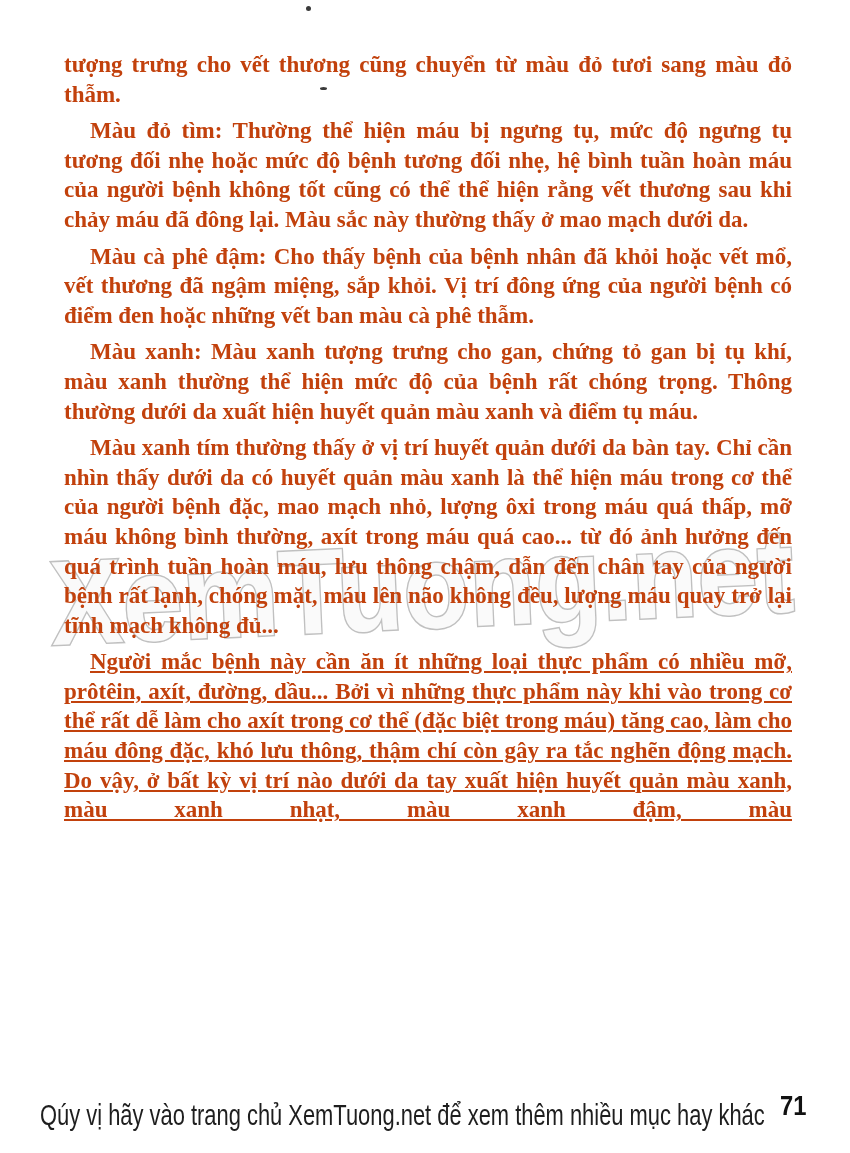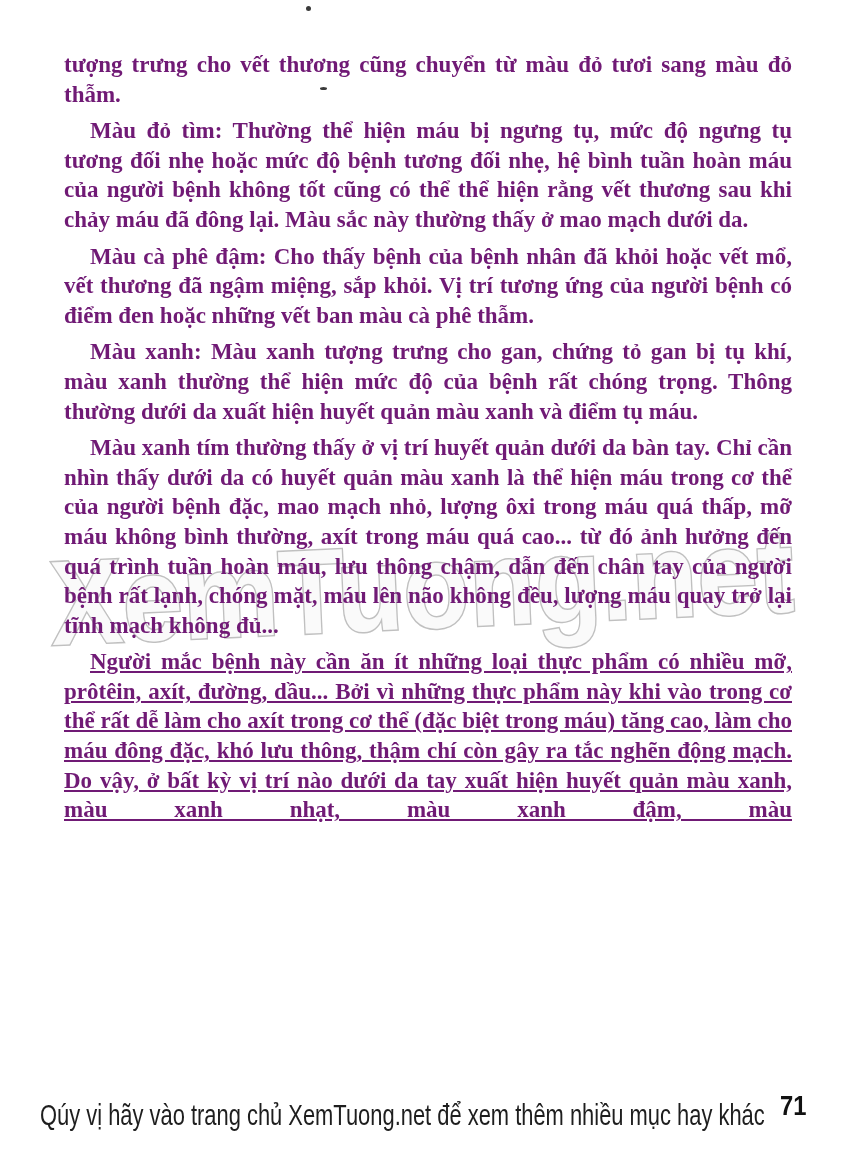--- a/index.html
+++ b/index.html
@@ -15,21 +15,21 @@
     background: #ffffff;
     font-family: "Liberation Serif", serif;
   }
   
   .text-block {
     position: absolute;
     left: 64px;
     top: 50px;
     width: 728px;
     z-index: 2;
-    color: #701a75;
+    color: #c2410c;
     font-size: 23px;
     line-height: 29.6px;
     font-weight: bold;
     text-align: justify;
   }
   .para {
     margin: 0 0 7px 0;
     text-indent: 26px;
   }
   .para.no-indent { text-indent: 0; }
@@ -97,21 +97,21 @@
   <svg class="watermark-svg" width="770" height="210" viewBox="0 0 770 210">
     <text x="8" y="140" font-size="120" textLength="744" lengthAdjust="spacingAndGlyphs" transform="rotate(-2.6 385 105)">XemTuong.net</text>
   </svg>
 
   <div class="speck s1"></div>
   <div class="speck s2"></div>
 
   <main class="text-block">
     <p class="para no-indent">tượng trưng cho vết thương cũng chuyển từ màu đỏ tươi sang màu đỏ thẫm.</p>
     <p class="para">Màu đỏ tìm: Thường thể hiện máu bị ngưng tụ, mức độ ngưng tụ tương đối nhẹ hoặc mức độ bệnh tương đối nhẹ, hệ bình tuần hoàn máu của người bệnh không tốt cũng có thể thể hiện rằng vết thương sau khi chảy máu đã đông lại. Màu sắc này thường thấy ở mao mạch dưới da.</p>
-    <p class="para">Màu cà phê đậm: Cho thấy bệnh của bệnh nhân đã khỏi hoặc vết mổ, vết thương đã ngậm miệng, sắp khỏi. Vị trí tương ứng của người bệnh có điểm đen hoặc những vết ban màu cà phê thẫm.</p>
+    <p class="para">Màu cà phê đậm: Cho thấy bệnh của bệnh nhân đã khỏi hoặc vết mổ, vết thương đã ngậm miệng, sắp khỏi. Vị trí đông ứng của người bệnh có điểm đen hoặc những vết ban màu cà phê thẫm.</p>
     <p class="para">Màu xanh: Màu xanh tượng trưng cho gan, chứng tỏ gan bị tụ khí, màu xanh thường thể hiện mức độ của bệnh rất chóng trọng. Thông thường dưới da xuất hiện huyết quản màu xanh và điểm tụ máu.</p>
     <p class="para">Màu xanh tím thường thấy ở vị trí huyết quản dưới da bàn tay. Chỉ cần nhìn thấy dưới da có huyết quản màu xanh là thể hiện máu trong cơ thể của người bệnh đặc, mao mạch nhỏ, lượng ôxi trong máu quá thấp, mỡ máu không bình thường, axít trong máu quá cao... từ đó ảnh hưởng đến quá trình tuần hoàn máu, lưu thông chậm, dẫn đến chân tay của người bệnh rất lạnh, chóng mặt, máu lên não không đều, lượng máu quay trở lại tĩnh mạch không đủ...</p>
     <p class="para justify-last">Người mắc bệnh này cần ăn ít những loại thực phẩm có nhiều mỡ, prôtêin, axít, đường, dầu... Bởi vì những thực phẩm này khi vào trong cơ thể rất dễ làm cho axít trong cơ thể (đặc biệt trong máu) tăng cao, làm cho máu đông đặc, khó lưu thông, thậm chí còn gây ra tắc nghẽn động mạch. Do vậy, ở bất kỳ vị trí nào dưới da tay xuất hiện huyết quản màu xanh, màu xanh nhạt, màu xanh đậm, màu</p>
   </main>
 
   <div class="footer">
     <span class="squeeze">Qúy vị hãy vào trang chủ XemTuong.net để xem thêm nhiều mục hay khác</span>
   </div>
 
   <div class="page-number">71</div>

